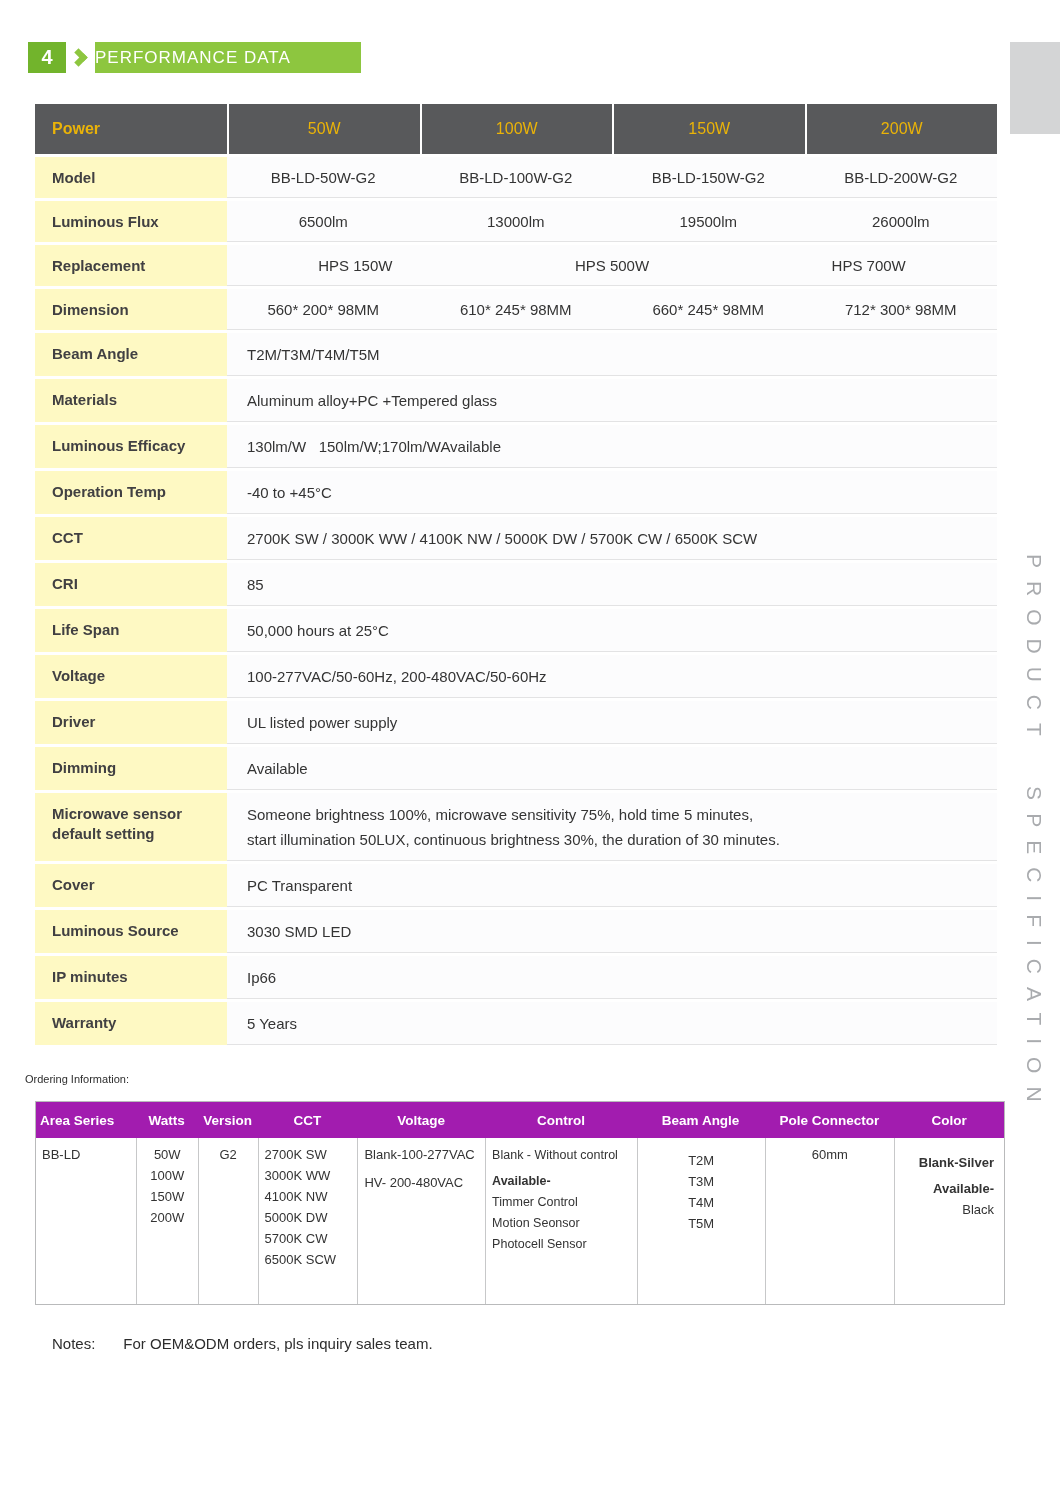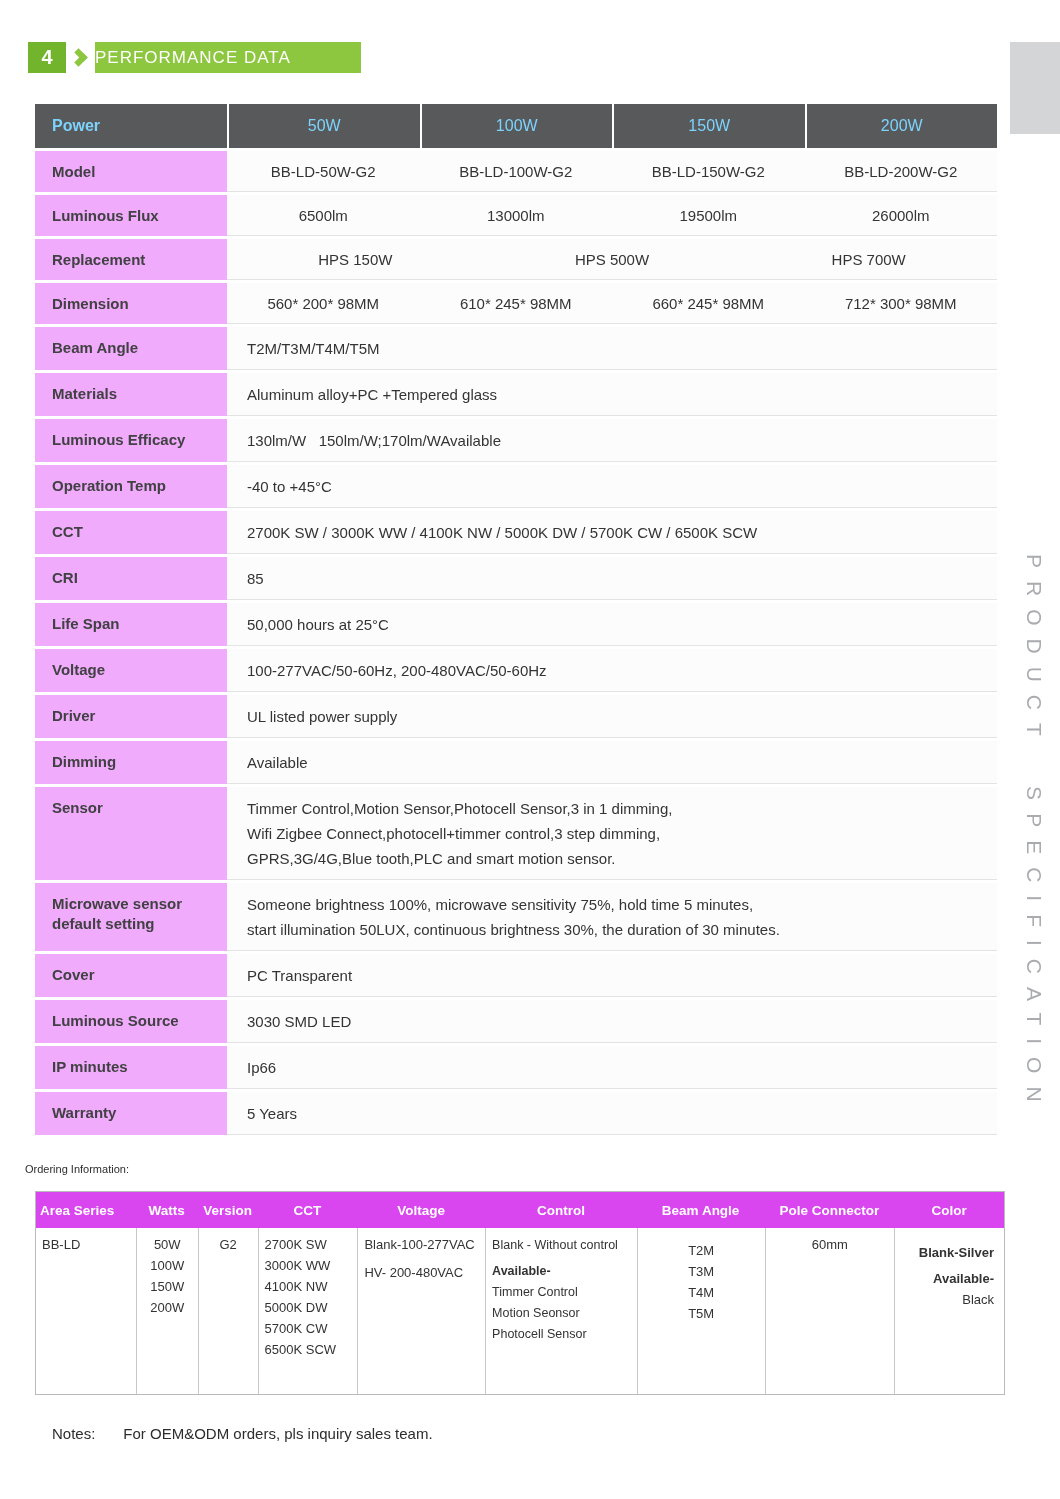--- a/index.html
+++ b/index.html
@@ -35,52 +35,52 @@
     transform: rotate(45deg);
   }
   .band-bar {
     background: #8dc63f; color: #ffffff; height: 31px; width: 266px;
     display: flex; align-items: center; padding-left: 0;
     font-size: 17px; letter-spacing: 1px;
   }
 
   
   .spec-table { margin: 31px 0 0 35px; width: 962px; }
-  .spec-header { display: flex; background: #58595b; color: #7dd3fc; height: 44px; }
+  .spec-header { display: flex; background: #58595b; color: #eab308; height: 50px; }
   .spec-header .h-label {
     width: 192px; display: flex; align-items: center; padding-left: 17px;
     font-weight: bold; font-size: 16px;
   }
   .spec-header-columns { flex: 1; display: flex; }
   .h-col {
     flex: 1; display: flex; align-items: center; justify-content: center;
     font-size: 16px; border-left: 2px solid #ffffff;
   }
   .spec-row { display: flex; margin-top: 3px; min-height: 40px; }
   .spec-label {
-    width: 192px; background: #f0abfc; color: #414042;
+    width: 192px; background: #fef9c3; color: #414042;
     font-weight: bold; font-size: 15px;
     padding: 11px 6px 10px 17px; white-space: pre-line; line-height: 20px;
   }
   .spec-values { flex: 1; display: flex; background: #fcfcfd; border-bottom: 1px solid #e3e3e4; }
   .spec-cell {
     flex: 1; display: flex; align-items: center; justify-content: center;
     font-size: 15px; color: #343434;
   }
   .spec-span {
     flex: 1; display: flex; align-items: center;
     padding: 9px 14px 8px 20px; font-size: 15px; color: #343434;
     background: #fcfcfd; border-bottom: 1px solid #e3e3e4;
     white-space: pre-wrap; line-height: 25px;
   }
 
   
   .ordering-label { margin: 28px 0 0 25px; font-size: 11px; color: #2d2d2d; }
   .ordering-table { margin: 16px 0 0 35px; width: 970px; border: 1px solid #b9babb; }
-  .ordering-header { display: flex; background: #d946ef; color: #ffffff; height: 36px; }
+  .ordering-header { display: flex; background: #a21caf; color: #ffffff; height: 36px; }
   .o-h {
     display: flex; align-items: center; justify-content: center;
     font-size: 13.5px; font-weight: bold;
   }
   .o-h.c0 { justify-content: flex-start; padding-left: 4px; }
   .ordering-body { display: flex; min-height: 166px; background: #ffffff; }
   .o-cell { padding: 8px 6px; border-left: 1px solid #c7c8c9; font-size: 13px; color: #333333; }
   .o-cell:first-child { border-left: none; }
   .o-line { line-height: 18px; margin-bottom: 3px; }
   .o-line.bold { font-weight: bold; margin-top: 8px; }
@@ -192,26 +192,20 @@
         </div>
         <div class="spec-row">
           <div class="spec-label">Driver</div>
           <div class="spec-span">UL listed power supply</div>
         </div>
         <div class="spec-row">
           <div class="spec-label">Dimming</div>
           <div class="spec-span">Available</div>
         </div>
         <div class="spec-row">
-          <div class="spec-label">Sensor</div>
-          <div class="spec-span">Timmer Control,Motion Sensor,Photocell Sensor,3 in 1 dimming,
-Wifi Zigbee Connect,photocell+timmer control,3 step dimming,
-GPRS,3G/4G,Blue tooth,PLC and smart motion sensor.</div>
-        </div>
-        <div class="spec-row">
           <div class="spec-label">Microwave sensor
 default setting</div>
           <div class="spec-span">Someone brightness 100%, microwave sensitivity 75%, hold time 5 minutes,
 start illumination 50LUX, continuous brightness 30%, the duration of 30 minutes.</div>
         </div>
         <div class="spec-row">
           <div class="spec-label">Cover</div>
           <div class="spec-span">PC Transparent</div>
         </div>
         <div class="spec-row">

